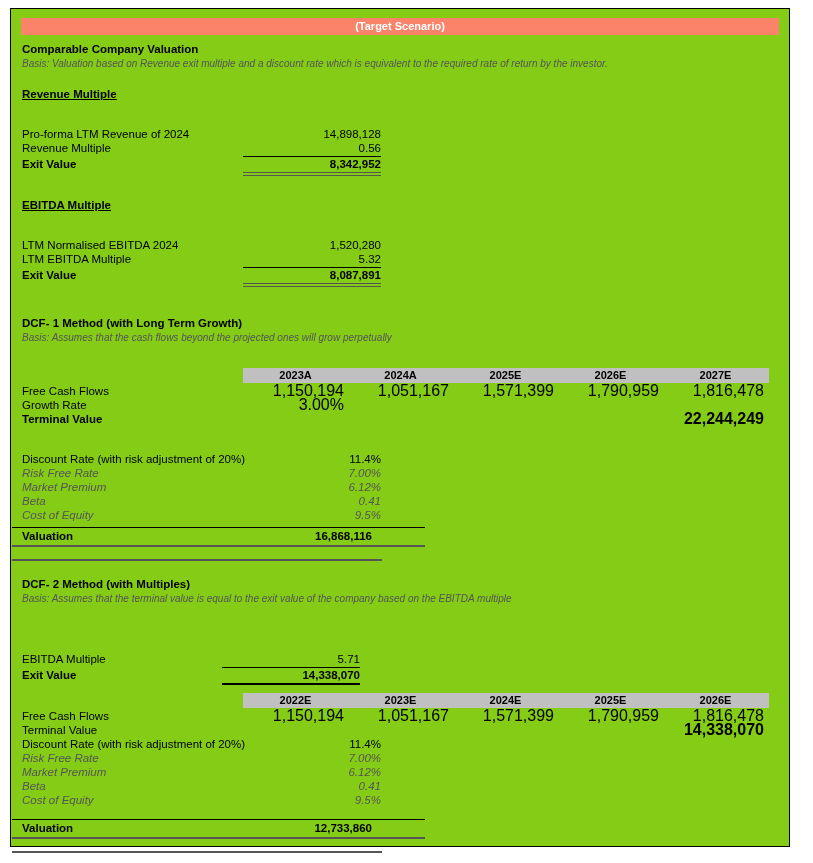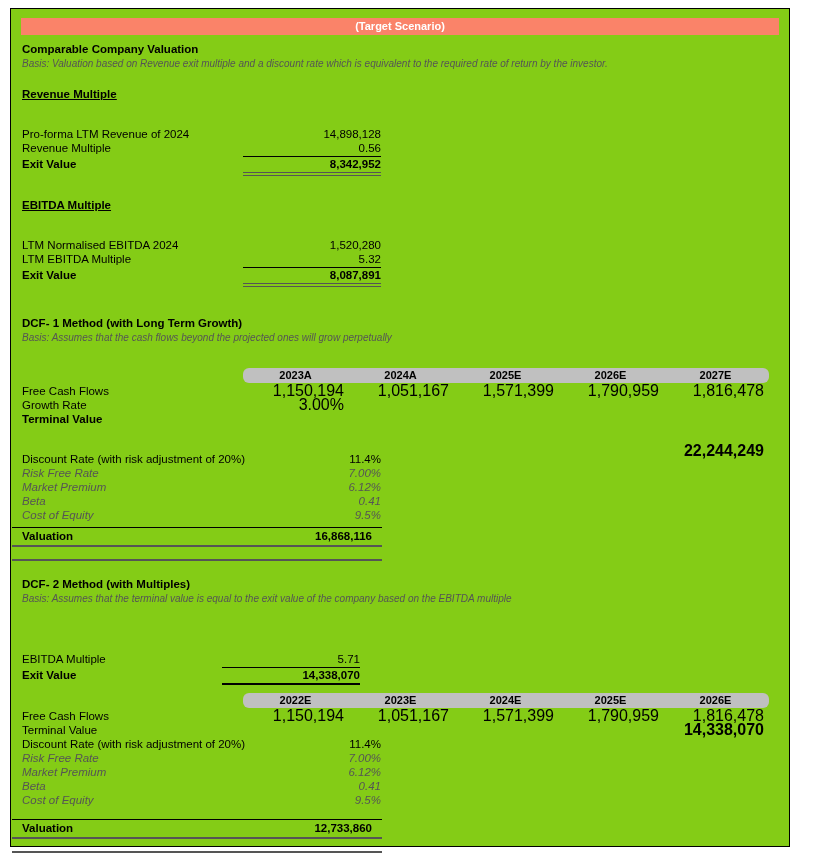--- a/index.html
+++ b/index.html
@@ -115,21 +115,20 @@
     height: 2px;
   }
 
   
   .yearhdr {
     position: absolute;
     left: 232px;
     width: 526px;
     height: 15px;
     background: #C0C0C0;
-    border-radius: 6px;
   }
   .yearhdr .cell {
     position: absolute;
     top: 0;
     width: 105px;
     height: 15px;
     line-height: 15px;
     text-align: center;
     font-size: 11px;
     font-weight: bold;
@@ -157,20 +156,21 @@
   .valrow {
     position: absolute;
     left: 1px;
     width: 370px;
     height: 17px;
     border-top: 1px solid #000000;
     border-bottom: 2px solid #555555;
     font-size: 11.5px;
     font-weight: bold;
     line-height: 17px;
+    padding-left: 43px;
   }
   .valrow .lbl { position: absolute; left: 10px; top: 0; }
   .valrow .v1 {
     position: absolute;
     left: 220px;
     width: 140px;
     text-align: right;
     top: 0;
   }
 
@@ -244,21 +244,21 @@
     <span class="c" style="left:434px;">1,571,399</span>
     <span class="c" style="left:539px;">1,790,959</span>
     <span class="c" style="left:644px;">1,816,478</span>
   </div>
   <div class="gridrow" style="top:389px;">
     <span class="lbl">Growth Rate</span>
     <span class="c" style="left:224px;">3.00%</span>
   </div>
   <div class="gridrow bold" style="top:403px;">
     <span class="lbl">Terminal Value</span>
-    <span class="c" style="left:644px;margin-top:32px;">22,244,249</span>
+    <span class="c" style="left:644px;">22,244,249</span>
   </div>
 
   <div class="row2" style="top:443px;">
     <span class="lbl">Discount Rate (with risk adjustment of 20%)</span>
     <span class="v1">11.4%</span>
   </div>
   <div class="row2 ital" style="top:457px;">
     <span class="lbl">Risk Free Rate</span>
     <span class="v1">7.00%</span>
   </div>

